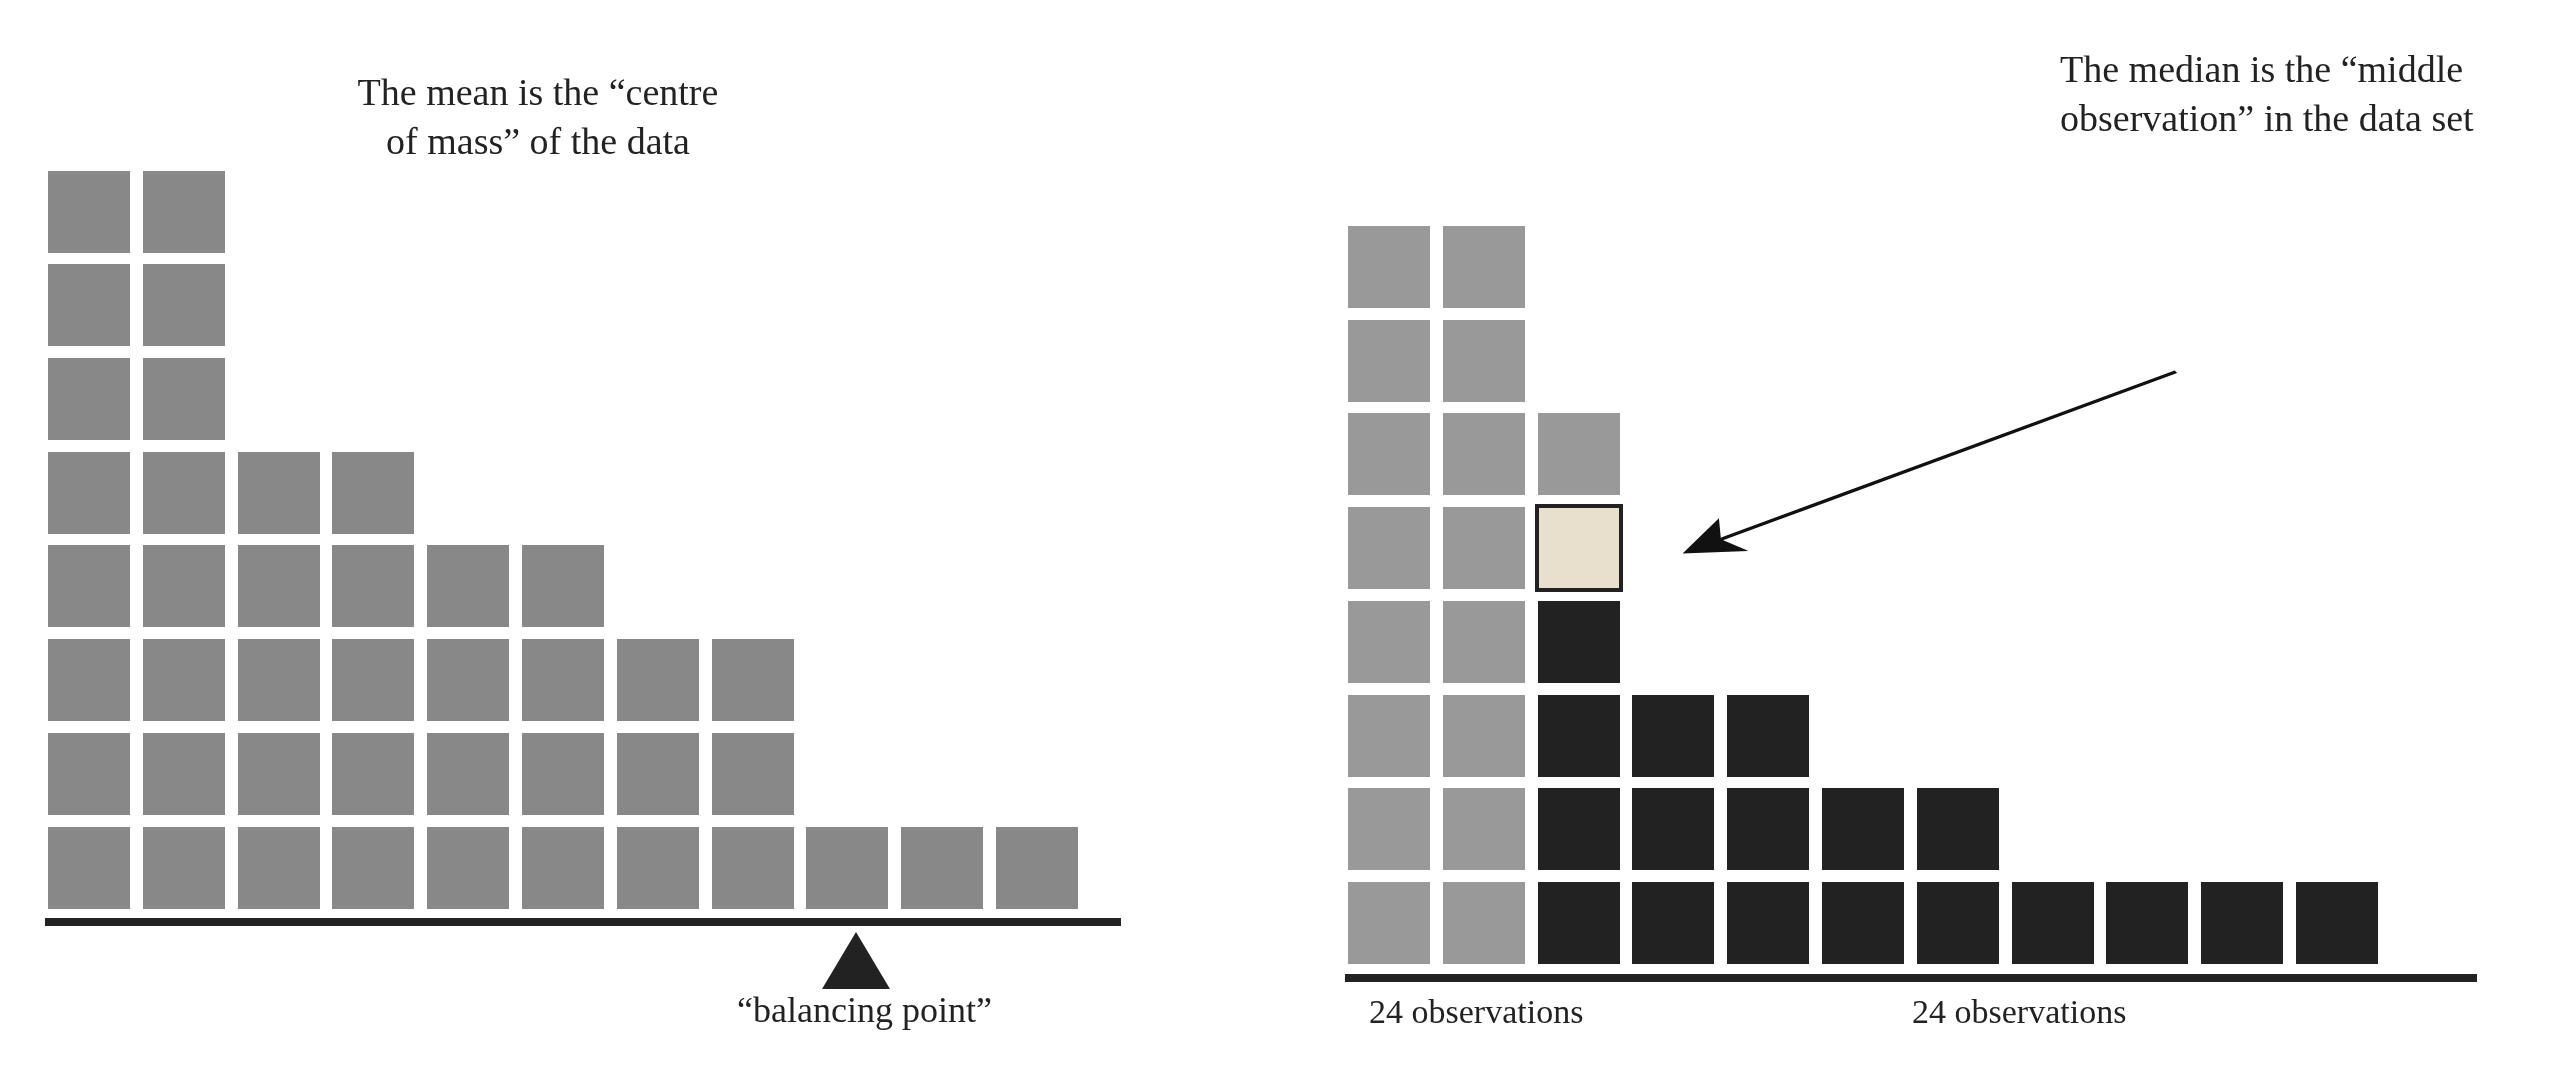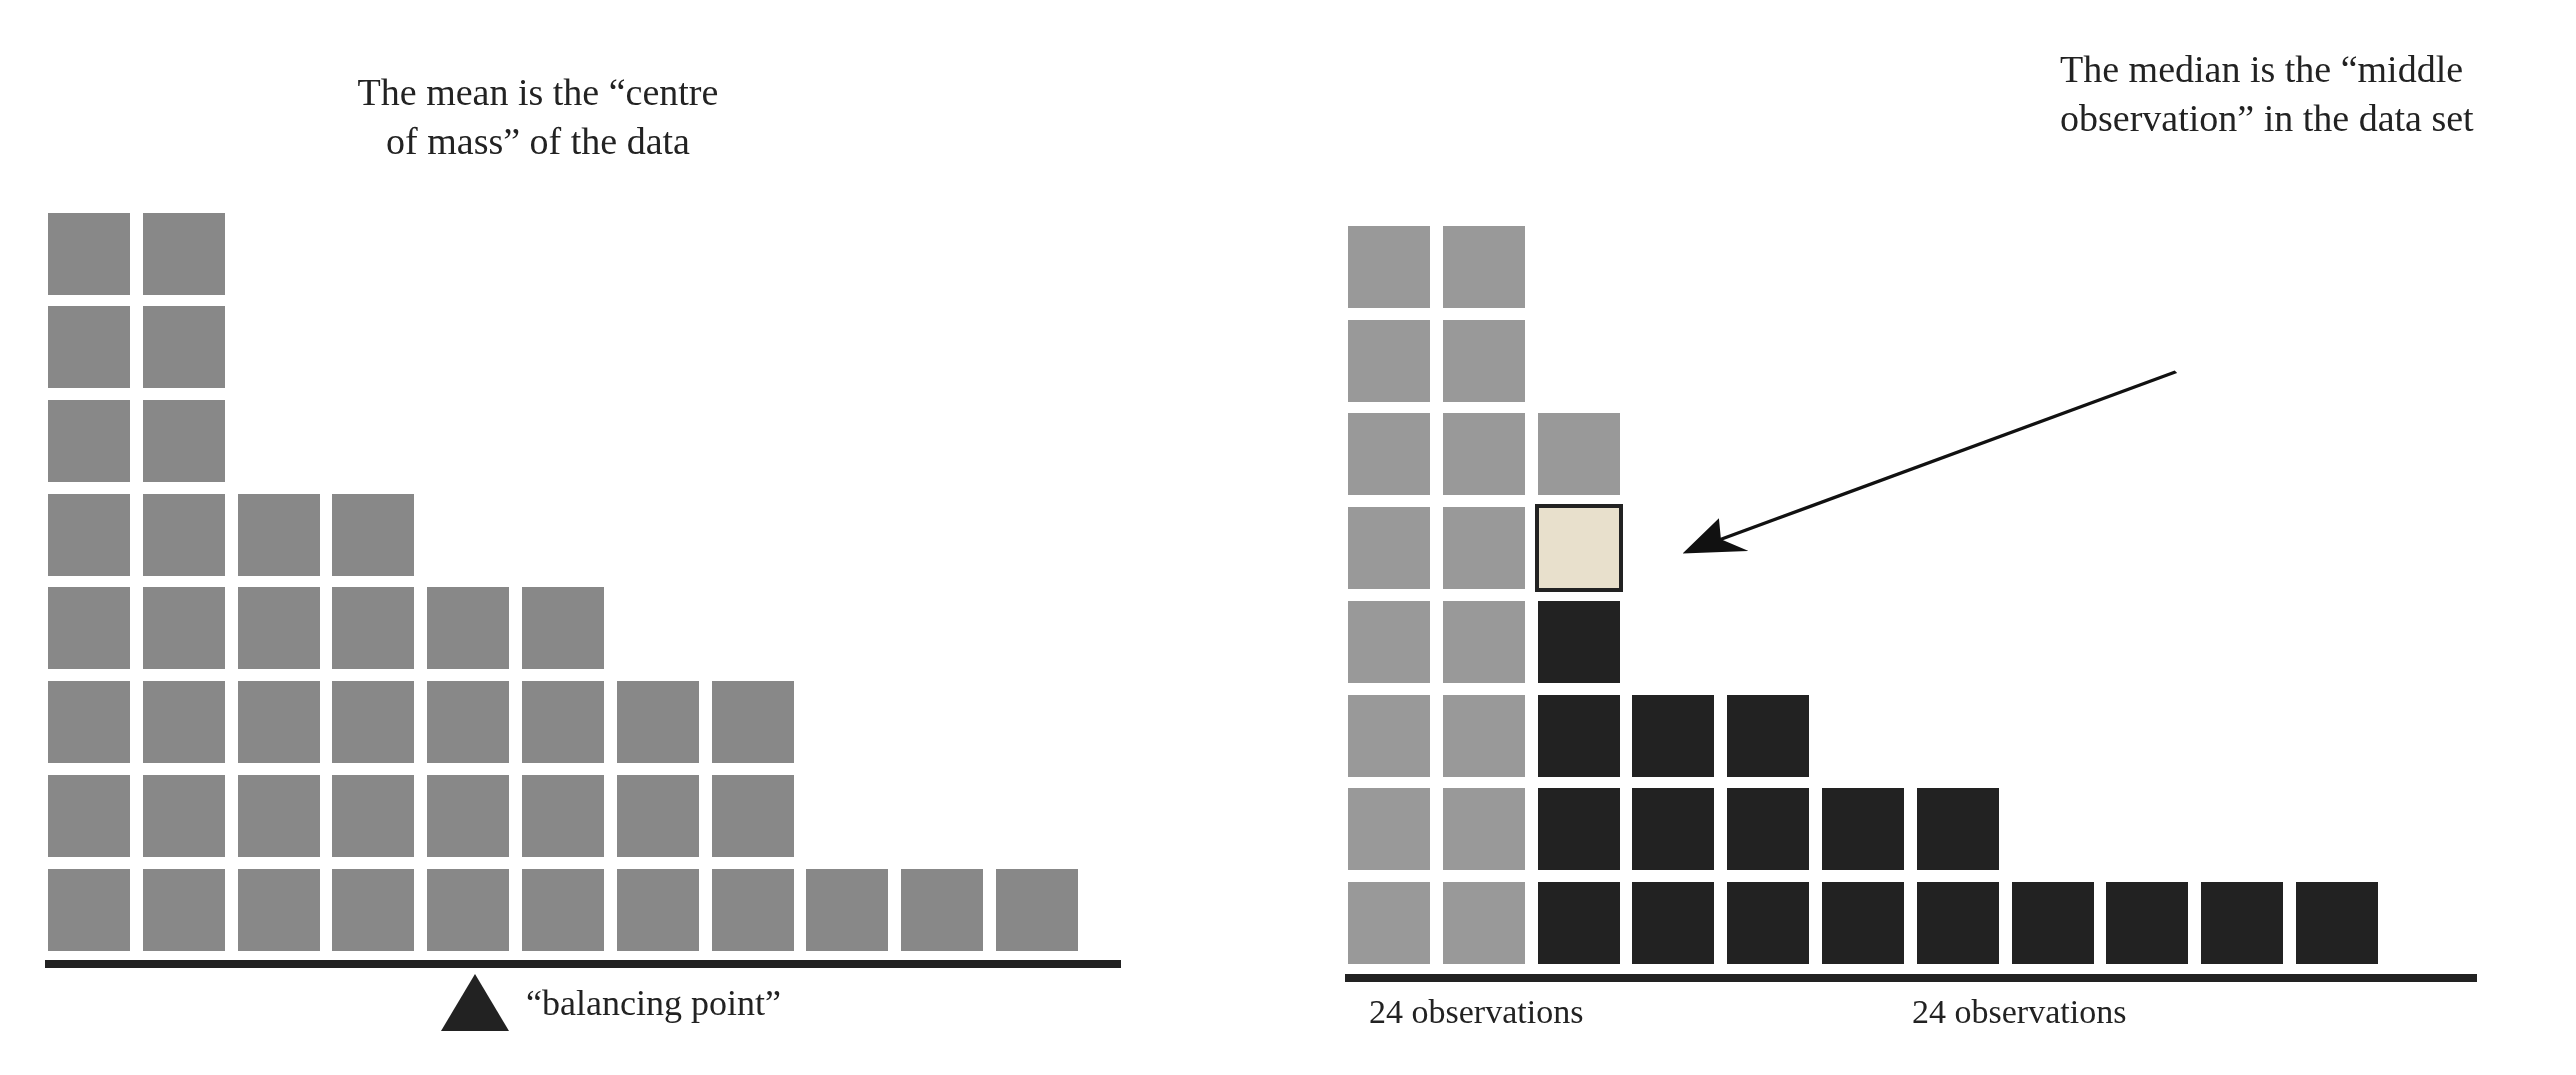--- a/index.html
+++ b/index.html
@@ -68,20 +68,21 @@
       height: 8px;
       background: #222;
       margin-top: 6.8px;
     }
 
     .balance-area {
       display: flex;
       align-items: center;
       margin-top: 5.7px;
       padding-left: 396px;
+      flex-direction: column;
     }
 
     .triangle {
       width: 0;
       height: 0;
       border-left: 34px solid transparent;
       border-right: 34px solid transparent;
       border-bottom: 57px solid #222;
       margin-right: 17px;
     }

